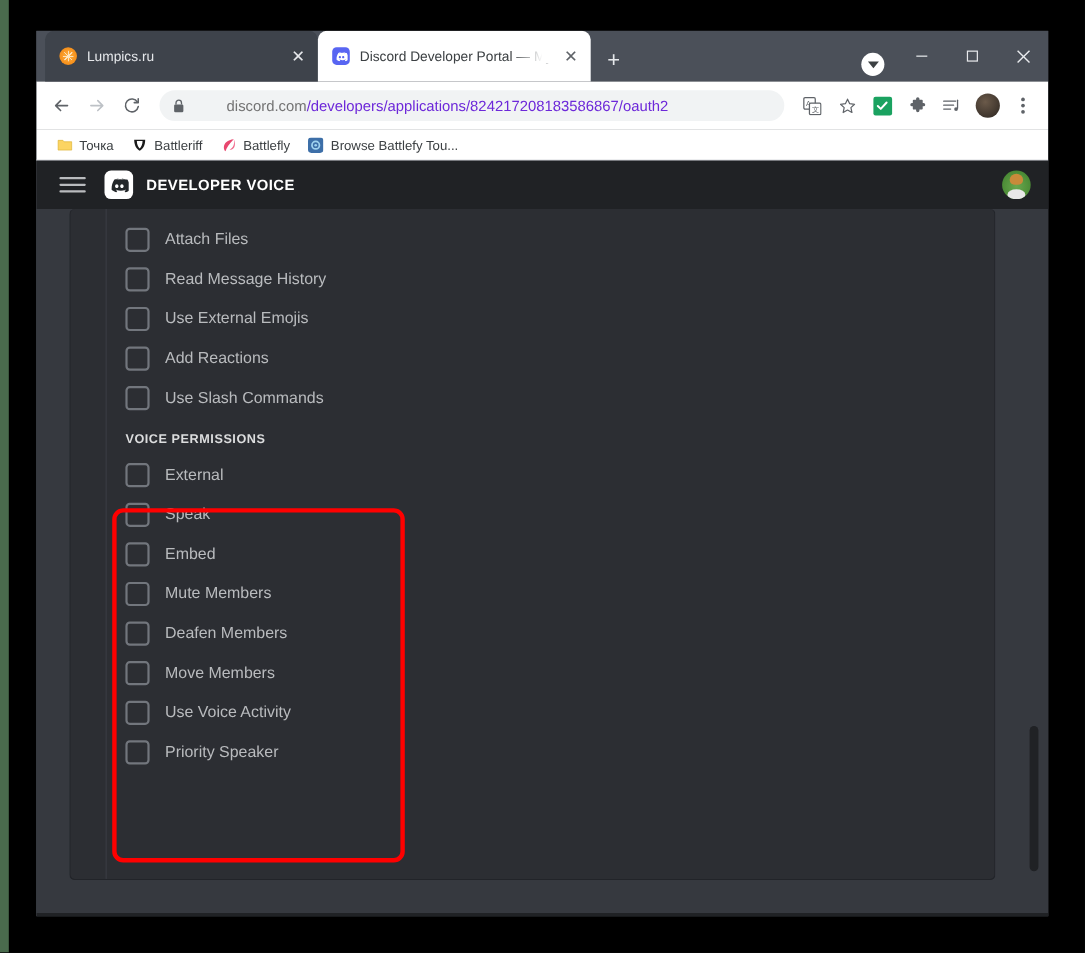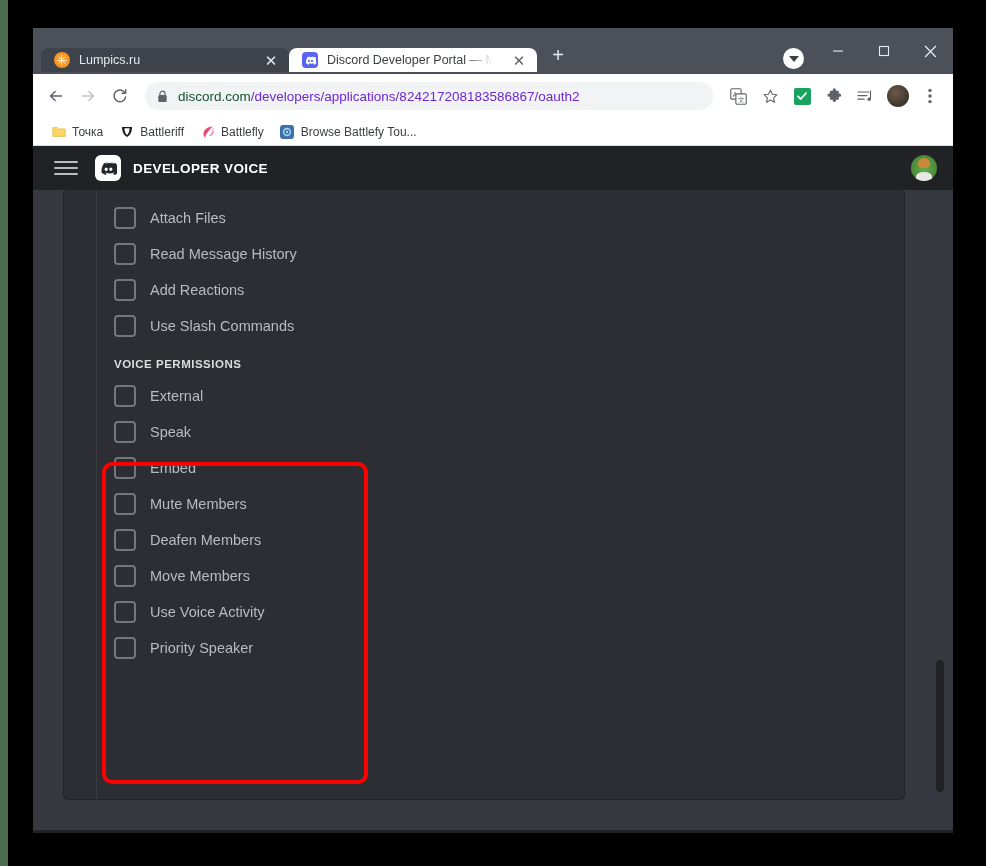--- a/index.html
+++ b/index.html
@@ -23,21 +23,21 @@
     width: 920px; height: 805px;
     background: #4b5059;
     overflow: hidden;
   }
 
   
   .tabstrip {
     position: relative; height: 46px; background: #4b5059;
   }
   .tab {
-    position: absolute; top: 20px; height: 24px;
+    position: absolute; top: 0; height: 46px;
     border-radius: 8px 8px 0 0;
     display: flex; align-items: center; gap: 9px;
     padding: 0 8px 0 13px;
     font-size: 12.5px;
     cursor: default;
   }
   .tab.inactive { left: 8px; width: 248px; background: #3e434b; color: #e6e8eb; }
   .tab.active   { left: 256px; width: 248px; background: #ffffff; color: #3c4043; }
   .tab-favicon { width: 16px; height: 16px; flex: 0 0 16px; border-radius: 50%; }
   .fav-lumpics {
@@ -106,21 +106,21 @@
     width: 30px; height: 30px; border-radius:50%; flex:0 0 30px;
     display:flex; align-items:center; justify-content:center;
   }
   .omnibox {
     flex: 1 1 auto; height: 28px; margin: 0 8px;
     background:#f1f3f4; border-radius: 14px;
     display:flex; align-items:center; padding: 0 12px; gap: 10px;
     font-size: 13.5px; color:#202124; min-width:0;
   }
   .omnibox .url { white-space:nowrap; overflow:hidden; text-overflow:ellipsis; }
-  .omnibox .url .dom { color:#14532d; }
+  .omnibox .url .dom { color:#737373;margin-left:28px; }
   .omnibox .url .path { color:#6d28d9; }
   .ext-green {
     width: 17px; height: 17px; background:#1aa260; border-radius:2px;
     display:flex; align-items:center; justify-content:center;
     color:#fff; font-size:13px; line-height:1; font-weight:bold;
   }
   .avatar-tb {
     width: 22px; height: 22px; border-radius:50%;
     background: radial-gradient(circle at 40% 35%, #6b5a4a, #2b2520);
   }
@@ -399,20 +399,24 @@
                 <div class="perm-row">
                   <div class="cb"></div>
                   <span class="perm-label">Attach Files</span>
                 </div>
                 <div class="perm-row">
                   <div class="cb"></div>
                   <span class="perm-label">Read Message History</span>
                 </div>
                 <div class="perm-row">
                   <div class="cb"></div>
+                  <span class="perm-label">Use External Emojis</span>
+                </div>
+                <div class="perm-row">
+                  <div class="cb"></div>
                   <span class="perm-label">Add Reactions</span>
                 </div>
                 <div class="perm-row">
                   <div class="cb"></div>
                   <span class="perm-label">Use Slash Commands</span>
                 </div>
               </div>
 
             <div class="section-head">VOICE PERMISSIONS</div>
             <div class="perm-list" id="perms-voice">

